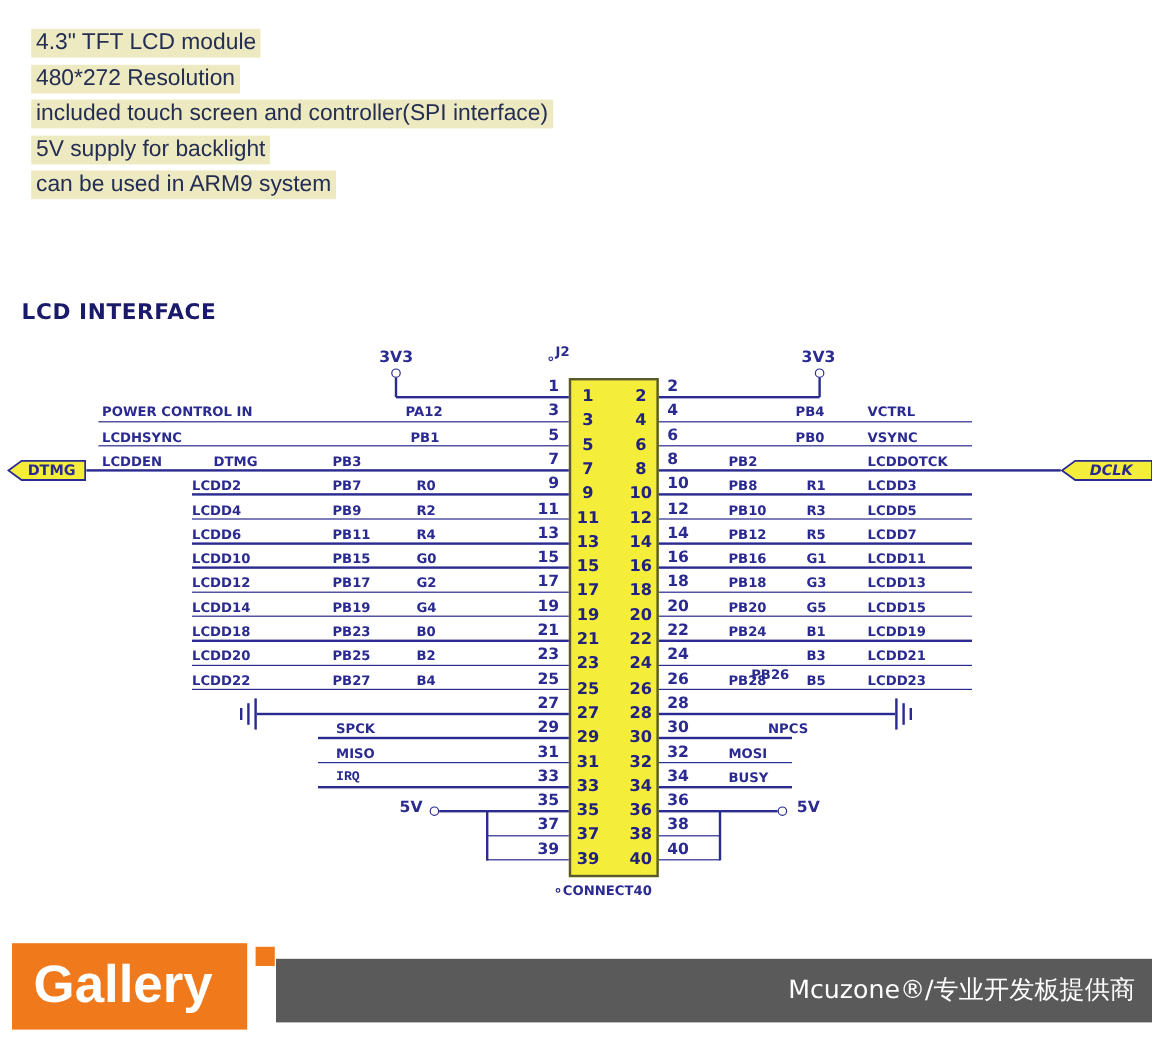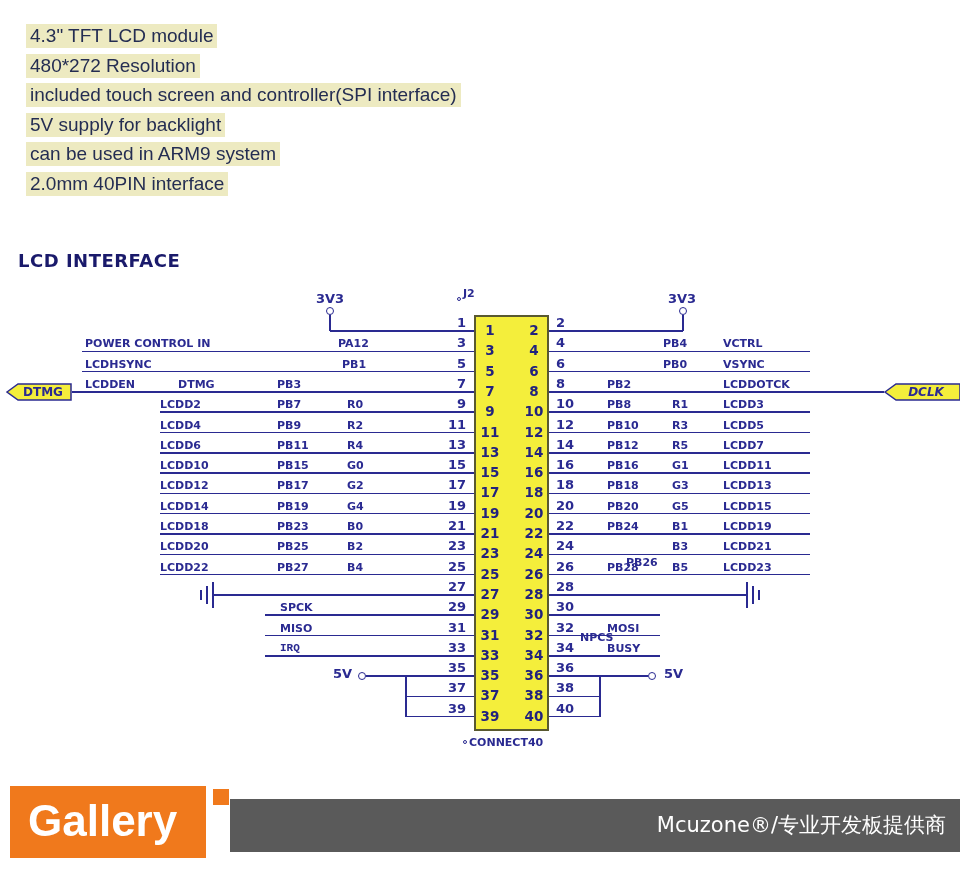--- a/index.html
+++ b/index.html
@@ -45,21 +45,20 @@
 <body>
 
 <div class="page">
 
   <section class="specs">
     <div class="spec-line"><span class="spec-hl">4.3" TFT LCD module</span></div>
     <div class="spec-line"><span class="spec-hl">480*272 Resolution</span></div>
     <div class="spec-line"><span class="spec-hl">included touch screen and controller(SPI interface)</span></div>
     <div class="spec-line"><span class="spec-hl">5V supply for backlight</span></div>
     <div class="spec-line"><span class="spec-hl">can be used in ARM9 system</span></div>
-    <div class="spec-line"><span class="spec-hl">2.0mm 40PIN  interface</span></div>
   </section>
 
   <h2 class="schem-title">LCD INTERFACE</h2>
 
   <div class="schem" id="schem-canvas">
 
     <div class="connector"></div>
 
     <span class="ref-lbl" style="left:463px;top:287px;">J2</span>
     <span class="dot" style="left:457px;top:297px;"></span>
@@ -234,21 +233,21 @@
       <div class="lbl" style="left: 723px; top: 540.3px;">LCDD21</div>
       <div class="wire" style="left: 549px; top: 573.85px; width: 261px;"></div>
       <div class="pin-out" style="left: 556px; top: 558.6px;">26</div>
       <div class="lbl" style="left: 607px; top: 560.6px;">PB28</div>
       <div class="lbl" style="left: 672px; top: 560.6px;">B5</div>
       <div class="lbl" style="left: 723px; top: 560.6px; text-align: right;">LCDD23</div>
       <div class="wire" style="left: 549px; top: 594.15px; width: 197px;"></div>
       <div class="pin-out" style="left: 556px; top: 578.9px;">28</div>
       <div class="wire" style="left: 549px; top: 614.45px; width: 111px;"></div>
       <div class="pin-out" style="left: 556px; top: 599.2px;">30</div>
-      <div class="lbl" style="left: 580px; top: 601.2px; margin-top: 30px;">NPCS</div>
+      <div class="lbl" style="left: 640px; top: 601.2px;">NPCS</div>
       <div class="wire" style="left: 549px; top: 634.75px; width: 111px;"></div>
       <div class="pin-out" style="left: 556px; top: 619.5px;">32</div>
       <div class="lbl" style="left: 607px; top: 621.5px;">MOSI</div>
       <div class="wire" style="left: 549px; top: 655.05px; width: 111px;"></div>
       <div class="pin-out" style="left: 556px; top: 639.8px;">34</div>
       <div class="lbl" style="left: 607px; top: 641.8px;">BUSY</div>
       <div class="wire" style="left: 549px; top: 675.35px; width: 99px;"></div>
       <div class="pin-out" style="left: 556px; top: 660.1px;">36</div>
       <div class="wire" style="left: 549px; top: 695.65px; width: 51px;"></div>
       <div class="pin-out" style="left: 556px; top: 680.4px;">38</div>

